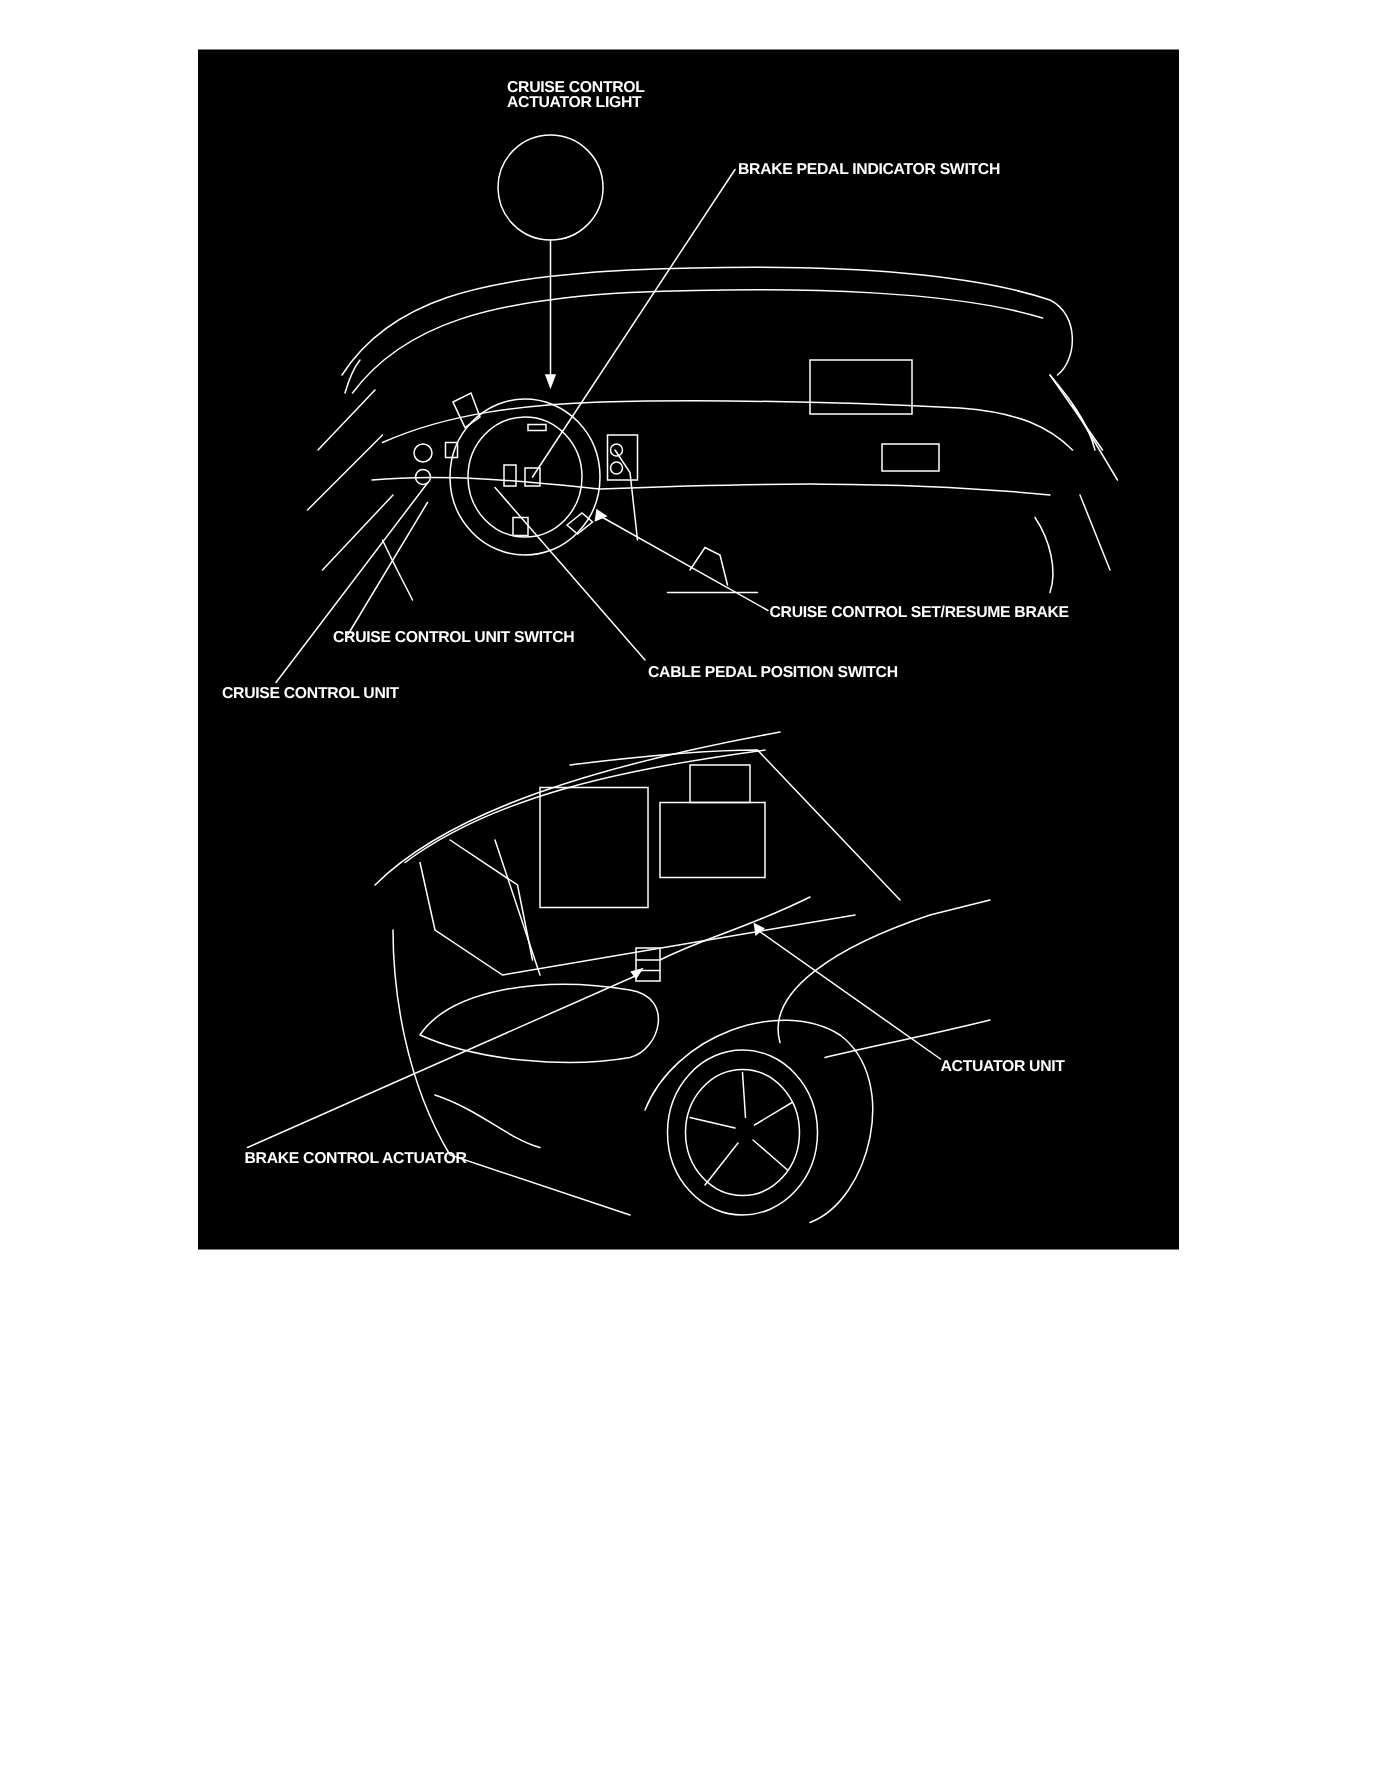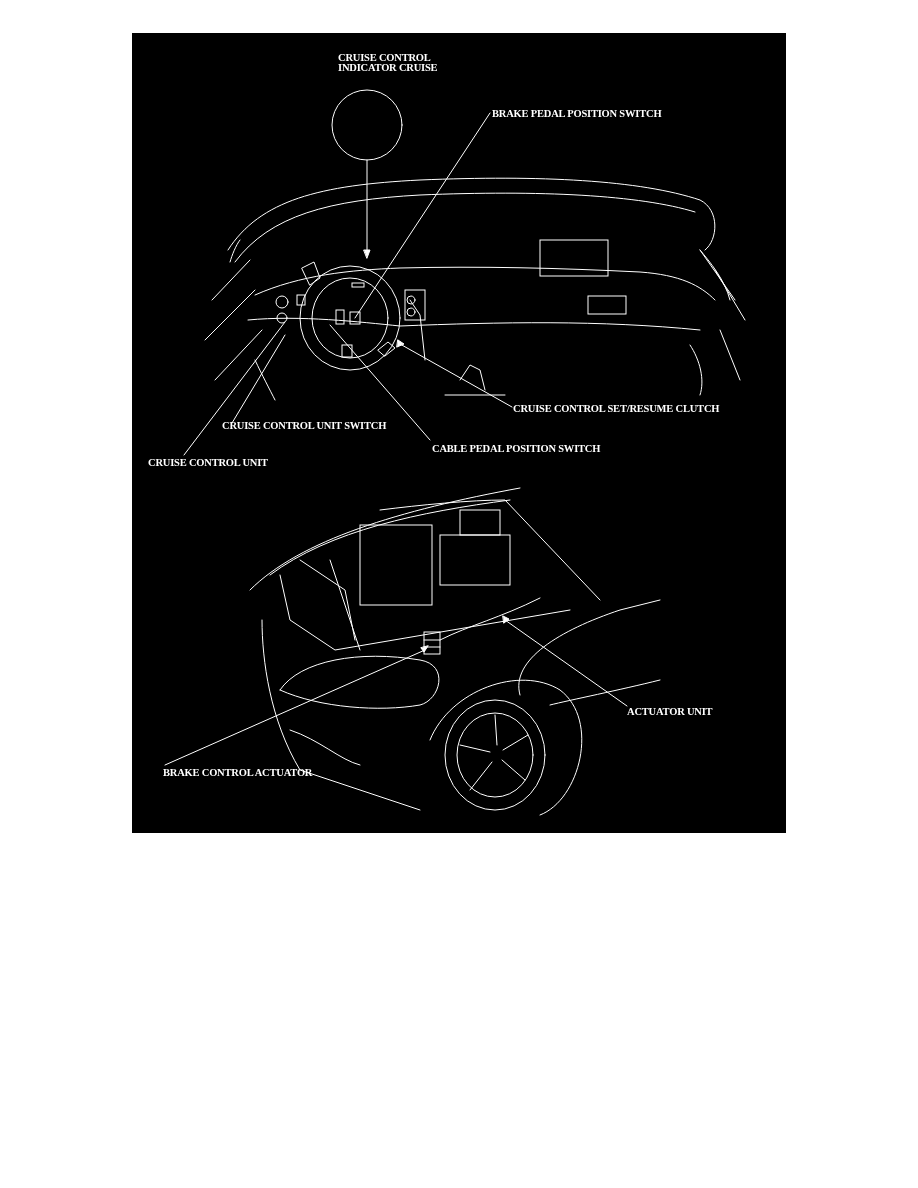--- a/index.html
+++ b/index.html
@@ -1,19 +1,19 @@
 <!DOCTYPE html>
 <html><head>
 <meta charset="utf-8">
 <style>
   html,body{margin:0;padding:0;background:#ffffff;}
   body{width:918px;height:1188px;position:relative;overflow:hidden;font-family:"Liberation Sans",sans-serif;}
   #panel{position:absolute;left:132px;top:33px;width:654px;height:800px;background:#000000;}
   #art{position:absolute;left:0;top:0;width:918px;height:1188px;}
-  .lbl{position:absolute;color:#ffffff;font-family:Liberation Serif, serif;font-weight:bold;font-size:10.5px;letter-spacing:-0.2px;white-space:nowrap;line-height:11px;}
+  .lbl{position:absolute;color:#ffffff;font-family:Liberation Sans, sans-serif;font-weight:bold;font-size:10.5px;letter-spacing:-0.2px;white-space:nowrap;line-height:11px;}
   .lamp-text{position:absolute;color:#000000;font-family:Liberation Serif, serif;font-size:13px;text-align:center;width:90px;line-height:20px;letter-spacing:0.5px;}
 </style>
 </head>
 <body>
 
 <div id="panel"></div>
 
 <svg id="art" viewBox="0 0 918 1188" fill="none" stroke="#ffffff" stroke-width="1" stroke-linecap="round">
 
   <g>
@@ -111,27 +111,27 @@
   <g>
     <line x1="627" y1="706" x2="505" y2="620"></line>
     <polygon points="503,616 509,619 504,623" fill="#ffffff"></polygon>
     <line x1="165" y1="765" x2="425" y2="650"></line>
     <polygon points="428,646 424,652 421,648" fill="#ffffff"></polygon>
   </g>
 </svg>
 
 <div class="lbl" style="left:338px;top:53px;line-height:10px;">
   <div>CRUISE CONTROL</div>
-  <div>INDICATOR CRUISE</div>
+  <div>ACTUATOR LIGHT</div>
 </div>
 <div class="lamp-text" style="left:322px;top:104px;">
   <div>CRUISE</div>
   <div>POSITION</div>
 </div>
 
-<div class="lbl" style="left:492px;top:108px;">BRAKE PEDAL POSITION SWITCH</div>
-<div class="lbl" style="left:513px;top:403px;">CRUISE CONTROL SET/RESUME CLUTCH</div>
+<div class="lbl" style="left:492px;top:108px;">BRAKE PEDAL INDICATOR SWITCH</div>
+<div class="lbl" style="left:513px;top:403px;">CRUISE CONTROL SET/RESUME BRAKE</div>
 <div class="lbl" style="left:222px;top:420px;">CRUISE CONTROL UNIT SWITCH</div>
 <div class="lbl" style="left:432px;top:443px;">CABLE PEDAL POSITION SWITCH</div>
 <div class="lbl" style="left:148px;top:457px;">CRUISE CONTROL UNIT</div>
 
 <div class="lbl" style="left:627px;top:706px;">ACTUATOR UNIT</div>
 <div class="lbl" style="left:163px;top:767px;">BRAKE CONTROL ACTUATOR</div>
 
 </body></html>

